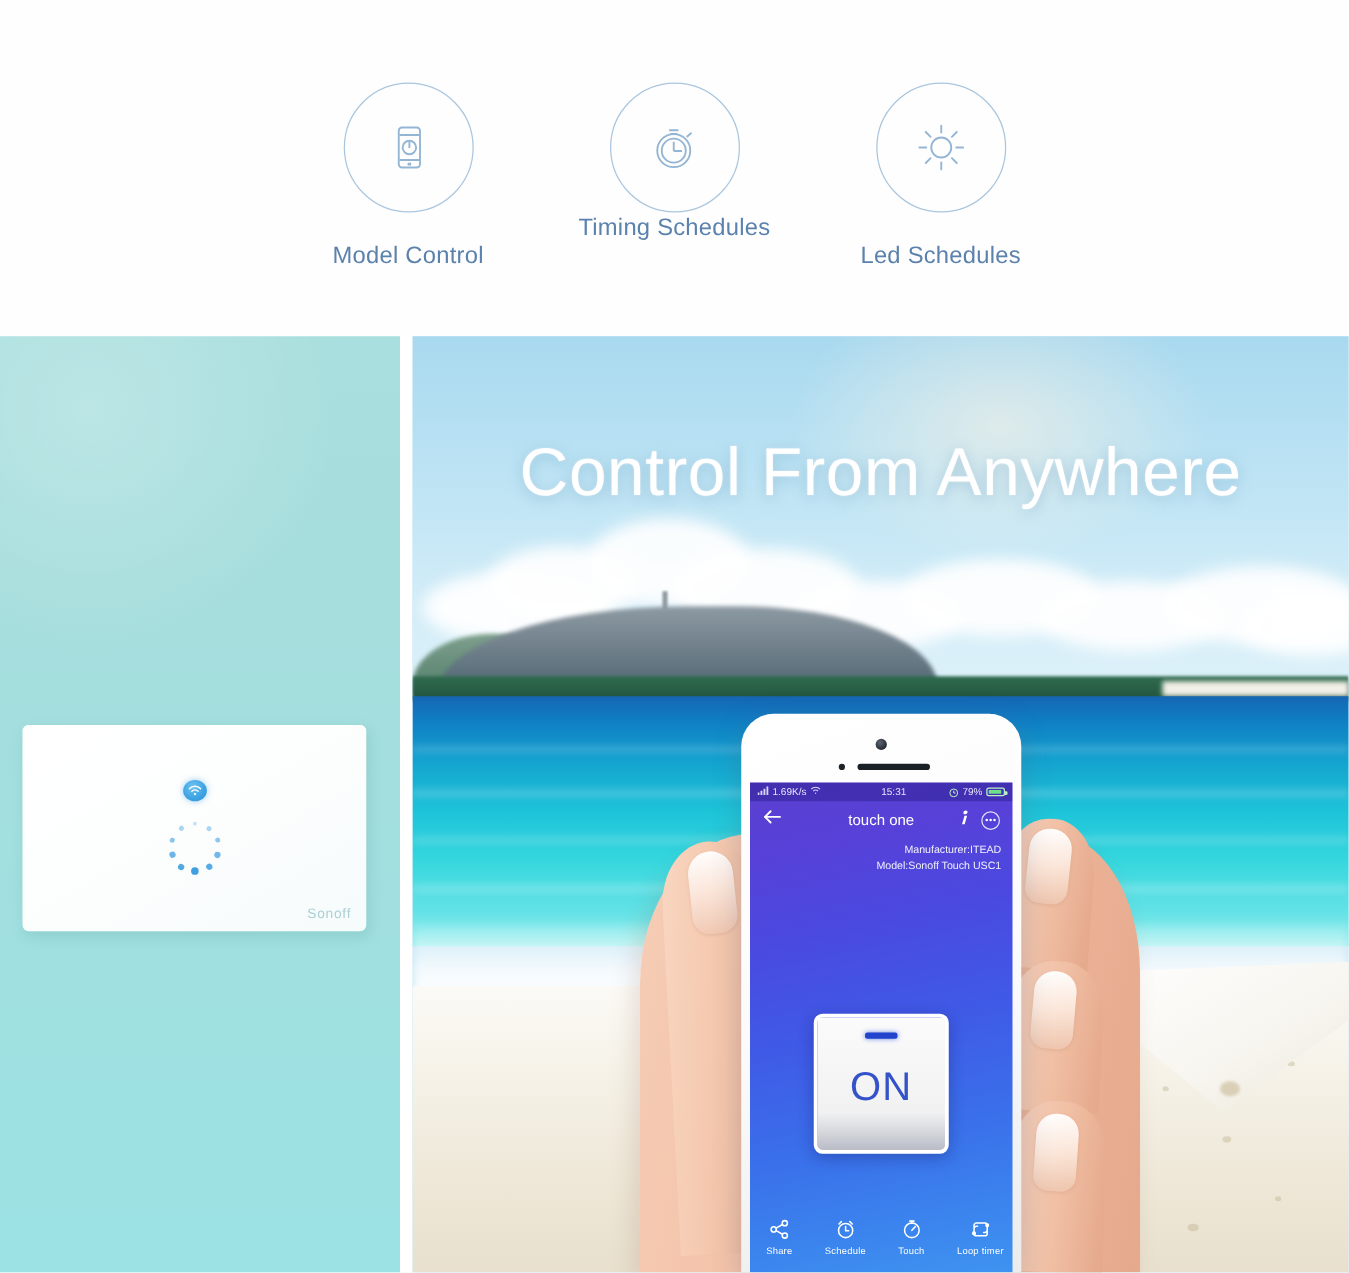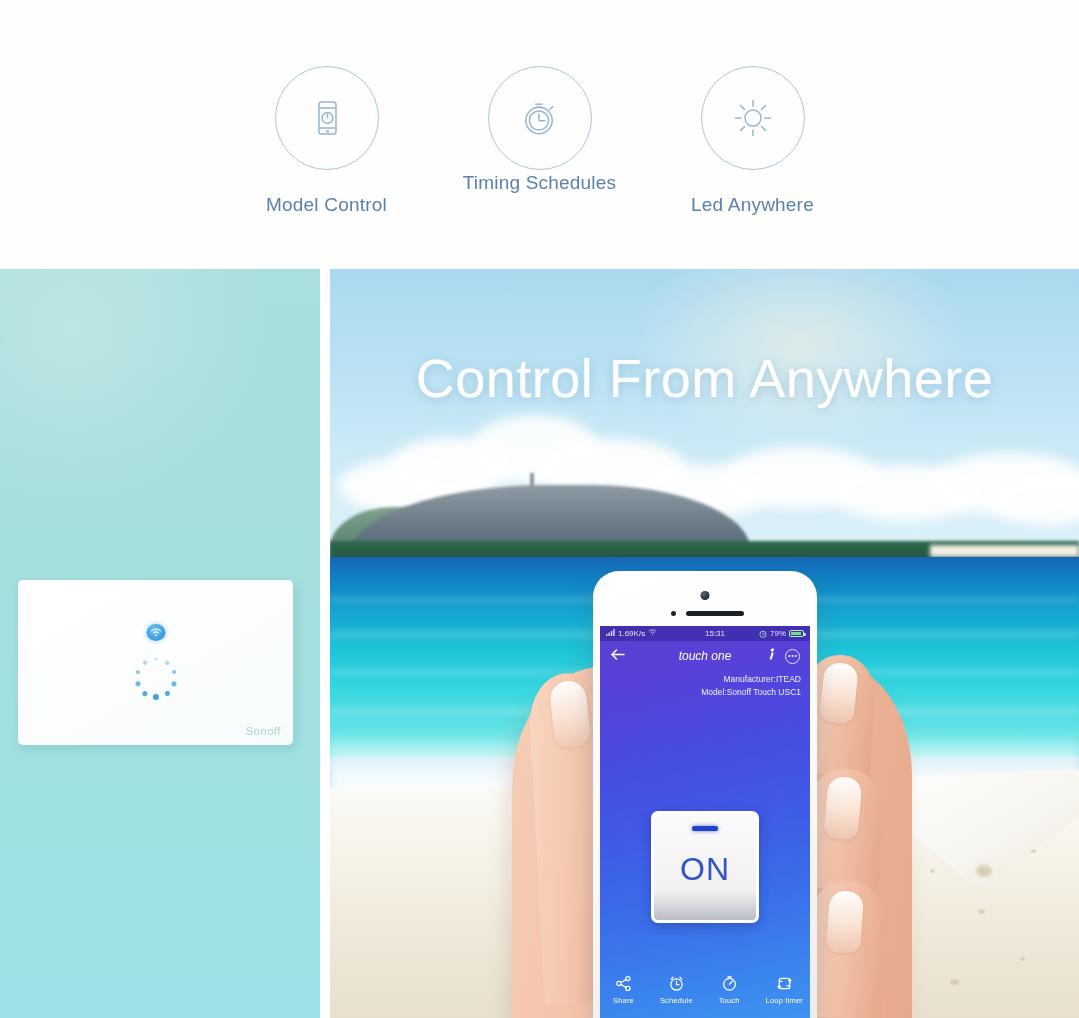--- a/index.html
+++ b/index.html
@@ -377,21 +377,20 @@
   .batt i {
     position: absolute; left: 1px; top: 1px;
     width: 10px; height: 3px; background: #6fe08a; display: block;
   }
 
   .app-bar {
     position: absolute; left: 0; top: 15px;
     width: 210px; height: 30px;
     display: flex; align-items: center;
     padding: 0 10px;
-    font-style: italic;
   }
   .app-title {
     position: absolute; left: 0; width: 210px;
     text-align: center; font-size: 12px; color: #fff;
   }
   .app-bar-right { margin-left: auto; display: flex; align-items: center; gap: 8px; z-index: 2; }
   .circle-btn {
     width: 15px; height: 15px; border-radius: 50%;
     border: 1px solid rgba(255,255,255,.85);
     display: flex; align-items: center; justify-content: center;
@@ -490,21 +489,21 @@
           <line x1="26" y1="8.5" x2="26" y2="14"></line>
           <line x1="26" y1="38" x2="26" y2="43.5"></line>
           <line x1="8.5" y1="26" x2="14" y2="26"></line>
           <line x1="38" y1="26" x2="43.5" y2="26"></line>
           <line x1="13.6" y1="13.6" x2="17.5" y2="17.5"></line>
           <line x1="34.5" y1="34.5" x2="38.4" y2="38.4"></line>
           <line x1="38.4" y1="13.6" x2="34.5" y2="17.5"></line>
           <line x1="17.5" y1="34.5" x2="13.6" y2="38.4"></line>
         </svg>
       </div>
-      <div class="feature-label">Led Anywhere</div>
+      <div class="feature-label">Led Schedules</div>
     </div>
 
   </div>
 
   <div class="split">
 
     <div class="panel-left">
 
       <div class="wall-switch">
         <div class="switch-wifi-dot">

